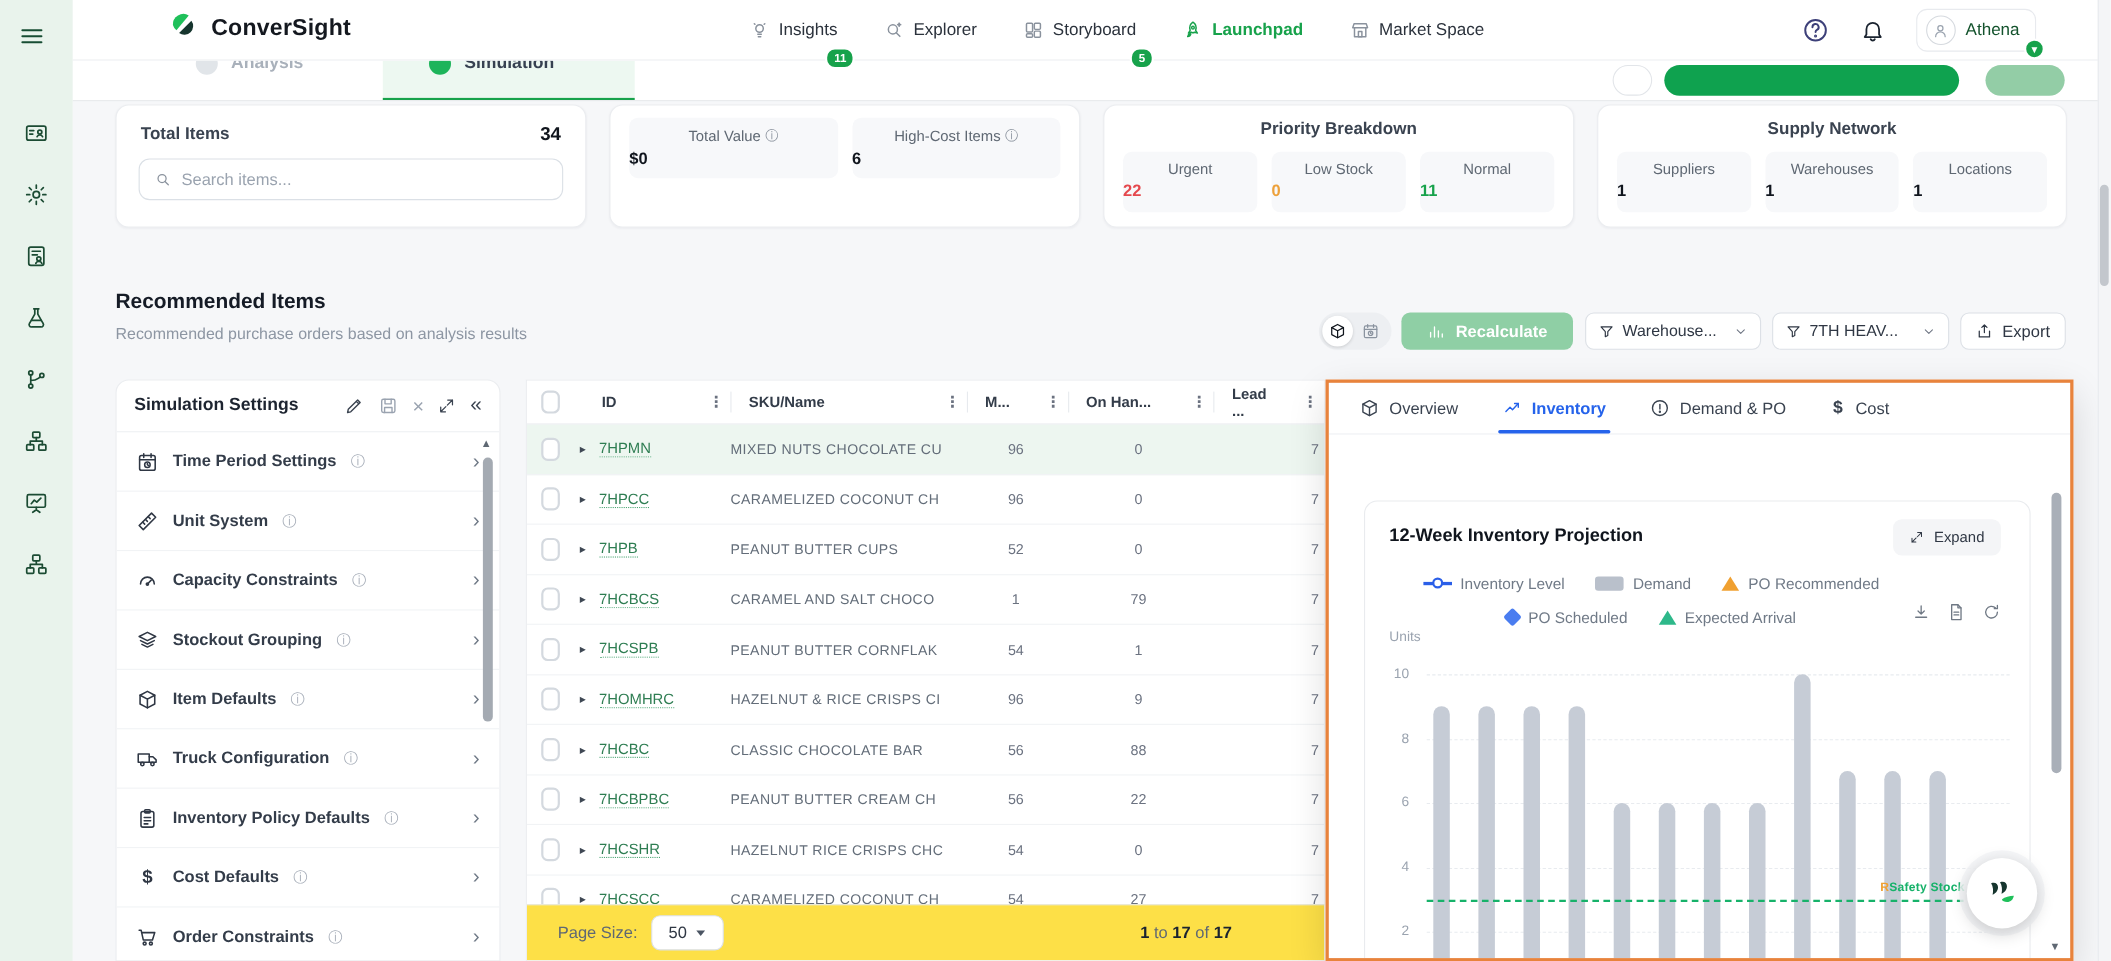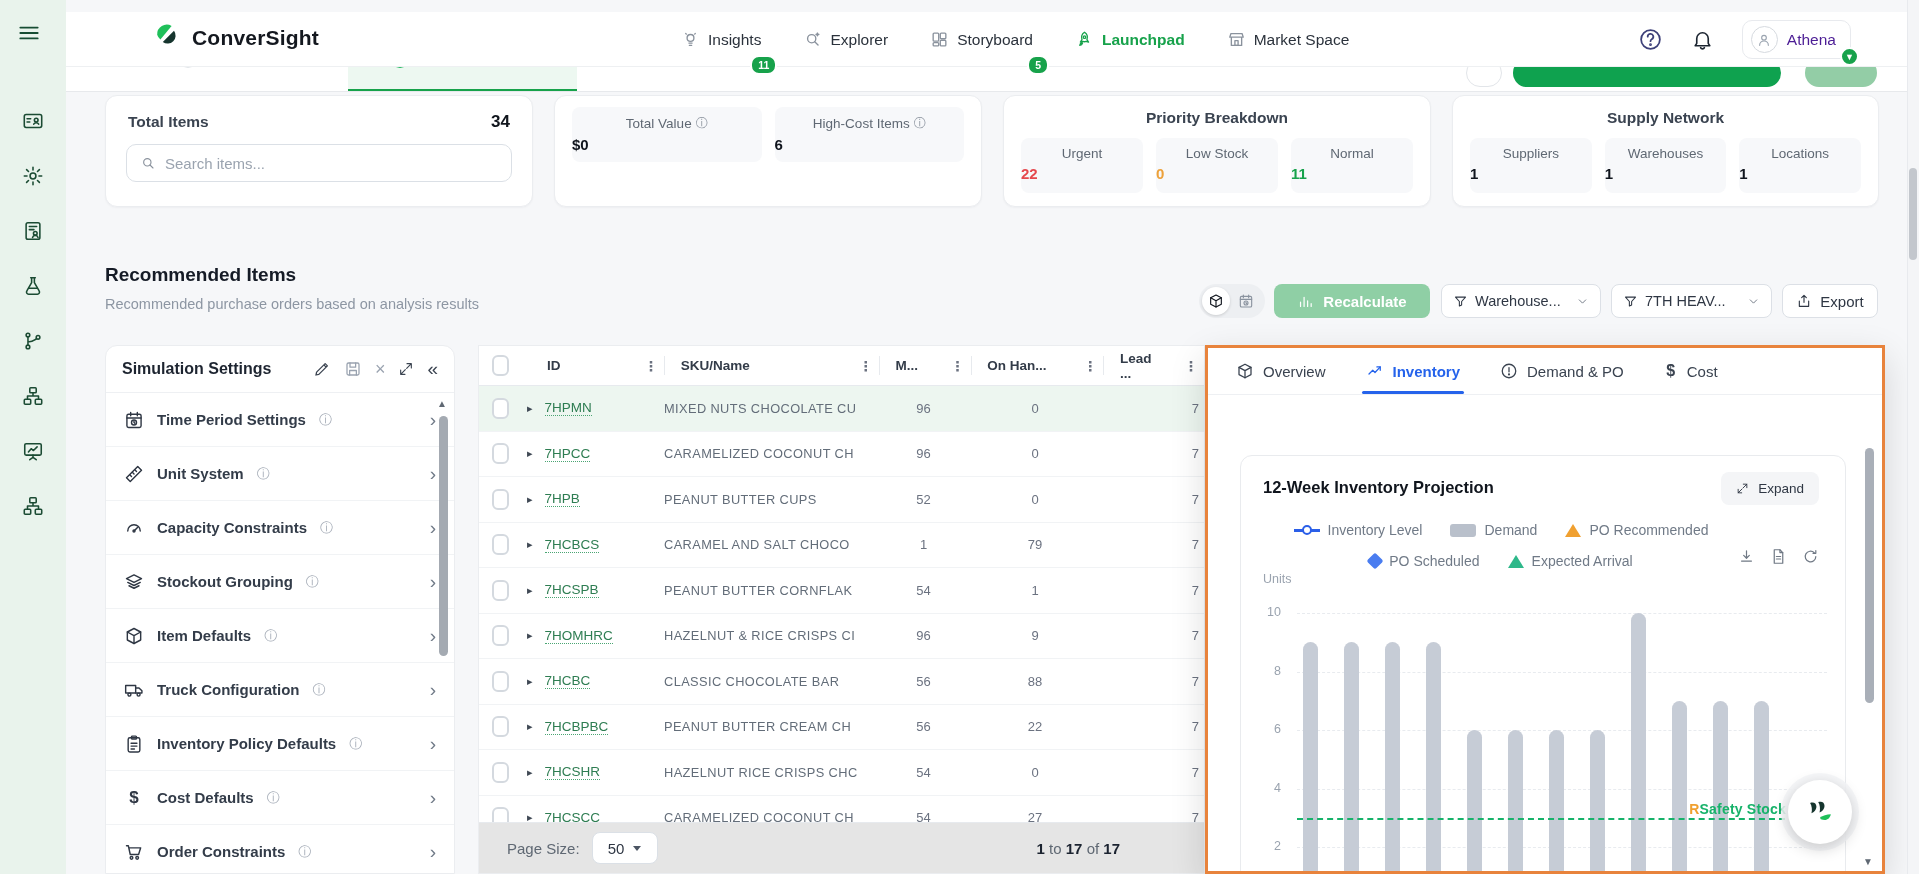--- a/index.html
+++ b/index.html
@@ -9,35 +9,35 @@
   .icw{display:inline-flex;align-items:center;justify-content:center;flex:none}
   .txtic{display:inline-flex;align-items:center;justify-content:center;flex:none;font-style:normal}
 
   
   .rail{position:absolute;left:0;top:0;width:66px;height:874px;background:#e9f3ec;z-index:40}
   .rail-menu{position:absolute;left:16px;top:20px;color:#174d33;cursor:pointer}
   .rail-list{position:absolute;top:110px;left:0;width:66px;display:flex;flex-direction:column;gap:29px;align-items:center}
   .rail-item{color:#1b4b33;cursor:pointer}
 
   
-  .topnav{position:absolute;left:66px;top:12px;width:1853px;height:55px;background:#fff;border-bottom:1px solid #eef0f2;z-index:30}
+  .topnav{position:absolute;left:66px;top:0;width:1853px;height:55px;background:#fff;border-bottom:1px solid #eef0f2;z-index:30}
   .brand{position:absolute;left:84px;top:10px;display:flex;align-items:center;gap:10px}
   .brand-name{font-size:21px;font-weight:700;color:#14181f;letter-spacing:.2px}
   .nav-items{position:absolute;left:615px;top:0;height:55px;display:flex;align-items:center;gap:42px}
   .nav-item{position:relative;display:flex;align-items:center;gap:8px;font-size:15.5px;color:#2b323c;cursor:pointer}
   .nav-item .icw{color:#8a929d}
   .nav-item.active{color:#17a24b;font-weight:600}
   .nav-item.active .icw{color:#17a24b}
   .nav-badge{position:absolute;top:25px;right:-16px;background:#17a24b;color:#fff;font-size:10.5px;font-weight:700;border-radius:9px;padding:2px 6px;border:2px solid #fff}
   .nav-right{position:absolute;right:68px;top:0;height:55px;display:flex;align-items:center;gap:28px}
   .help-btn{color:#3d4079;cursor:pointer}
   .bell-btn{position:relative;color:#1b2430;cursor:pointer}
   .user-pill{position:relative;display:flex;align-items:center;gap:9px;border:1px solid #e8eaee;border-radius:10px;padding:5px 14px 5px 8px;cursor:pointer;background:#fff}
   .avatar{width:27px;height:27px;border-radius:50%;border:1.5px solid #d6dadf;color:#9aa3af;display:flex;align-items:center;justify-content:center}
-  .user-name{font-size:15.5px;color:#4c1d95}
+  .user-name{font-size:15.5px;color:#14532d}
   .user-caret{position:absolute;right:-9px;bottom:-8px;width:19px;height:19px;border-radius:50%;background:#17a24b;color:#fff;font-size:9px;display:flex;align-items:center;justify-content:center;border:2px solid #fff}
 
   
   .tabsrow{position:absolute;left:66px;top:55px;width:1853px;height:37px;background:#fff;border-bottom:1px solid #e7e9ec;z-index:20;overflow:hidden}
   .tab-analysis{position:absolute;left:112px;top:-7px;display:flex;align-items:center;gap:12px;font-size:16px;font-weight:600;color:#a9b1bb;cursor:pointer}
   .dot-ic{width:20px;height:20px;border-radius:50%}
   .tab-sim{position:absolute;left:282px;top:0;width:229px;height:37px;background:#edf8f1;cursor:pointer}
   .tab-sim-in{position:absolute;left:42px;top:-7px;display:flex;align-items:center;gap:12px;font-size:16px;font-weight:600;color:#374151}
   .tab-sim-underline{position:absolute;left:0;bottom:0;width:100%;height:3px;background:#17a24b}
   .pbtn{position:absolute;top:4px;height:28px;border-radius:14px;cursor:pointer}
@@ -107,21 +107,21 @@
   .trow.sel{background:#edf6f0}
   .cell{overflow:hidden;white-space:nowrap}
   .c-id{width:143px;display:flex;align-items:center;flex:none}
   .caret{color:#3f4854;font-size:11px;margin:0 12px 0 6px}
   .idlink{font-size:13.5px;color:#2e7d52;border-bottom:1px dotted #49a briefly;cursor:pointer}
   .idlink{border-bottom:1px dotted #4aa573}
   .c-name{width:214px;font-size:12.8px;color:#636d79;letter-spacing:.4px;flex:none}
   .c-m{width:91px;text-align:center;font-size:13px;color:#6b7280;flex:none}
   .c-oh{width:132px;text-align:center;font-size:13px;color:#6b7280;flex:none}
   .c-ld{width:100px;text-align:right;font-size:13px;color:#6b7280;flex:none;padding-right:2px}
-  .tfoot{position:absolute;left:0;bottom:0;width:100%;height:51px;background:#e5e5e5;border-top:1px solid #e7eaee;display:flex;align-items:center;padding:1px 28px}
+  .tfoot{position:absolute;left:0;bottom:0;width:100%;height:51px;background:#fde047;border-top:1px solid #e7eaee;display:flex;align-items:center;padding:1px 28px}
   .pg-lbl{font-size:15px;color:#5f6873}
   .pg-select{margin-left:12px;width:66px;height:32px;border:1px solid #dbe0e6;border-radius:8px;display:flex;align-items:center;justify-content:center;gap:9px;font-size:15px;color:#2f3744;cursor:pointer;background:#fff}
   .pg-tri{width:0;height:0;border-left:4px solid transparent;border-right:4px solid transparent;border-top:5px solid #4b5563}
   .pg-range{margin-left:auto;padding-right:56px;font-size:15px;color:#5f6873}
   .pg-range b{color:#1b2330}
 
   
   .detail{position:absolute;left:1205px;top:345px;width:680px;height:529px;background:#fff;border:3px solid #e8833c;box-shadow:0 12px 34px rgba(0,0,0,.14);overflow:hidden;z-index:25}
   .dp-head{height:45px;display:flex;align-items:center;padding:0 24px;border-bottom:1px solid #eef0f3}
   .dp-title{font-size:16px;font-weight:800;color:#10151d}
@@ -147,21 +147,21 @@
   .lg-linecirc{position:relative;width:26px;height:10px}
   .lg-linecirc .ln{position:absolute;left:0;top:4px;width:26px;height:2.5px}
   .lg-linecirc .cr{position:absolute;left:8px;top:0;width:10px;height:10px;border-radius:50%;background:#fff;border:2.5px solid #000}
   .cc-tools{position:absolute;right:26px;top:92px;display:flex;gap:15px;color:#6f7884}
   .cc-tools .icw{cursor:pointer}
   .units{position:absolute;left:22px;top:116px;font-size:12.5px;color:#9aa3af}
   .ytick{position:absolute;left:8px;width:32px;text-align:right;font-size:12.5px;color:#9aa3af}
   .gridline{position:absolute;left:56px;right:18px;border-top:1px dashed #e8ebef}
   .bar{position:absolute;width:15px;background:#c6ccd6;border-radius:8px 8px 0 0;height:420px}
   .ssline{position:absolute;left:56px;width:488px;border-top:2px dashed #17b26a}
-  .sslabel{position:absolute;left:0;top:345px;width:545px;text-align:right;font-size:14px;font-weight:700;letter-spacing:.2px}
+  .sslabel{position:absolute;left:0;top:345px;width:545px;text-align:right;font-size:11px;font-weight:700;letter-spacing:.2px}
   .dp-thumb{position:absolute;right:8px;top:100px;width:9px;height:255px;background:#a9afb8;border-radius:5px;cursor:grab}
   .dp-down{position:absolute;right:9px;bottom:4px;color:#5f6873;font-size:10px}
 
   
   .fab{position:absolute;left:1788px;top:780px;width:64px;height:64px;border-radius:50%;background:#fff;box-shadow:0 4px 16px rgba(0,0,0,.2),0 0 0 7px rgba(245,246,248,.85);display:flex;align-items:center;justify-content:center;z-index:60;cursor:pointer}
   .vsb{position:absolute;right:0;top:0;width:12px;height:874px;background:#f4f5f7;border-left:1px solid #e8eaee;z-index:70}
   .vsb-thumb{position:absolute;right:2px;top:168px;width:8px;height:92px;background:#c3c7cd;border-radius:4px;cursor:grab}
 </style>
 </head>
 <body>

